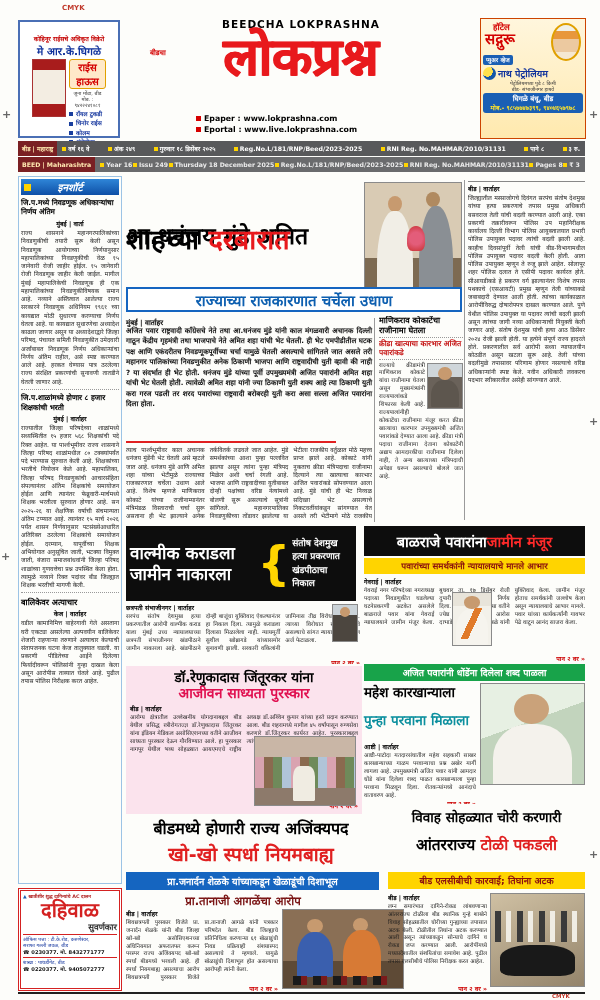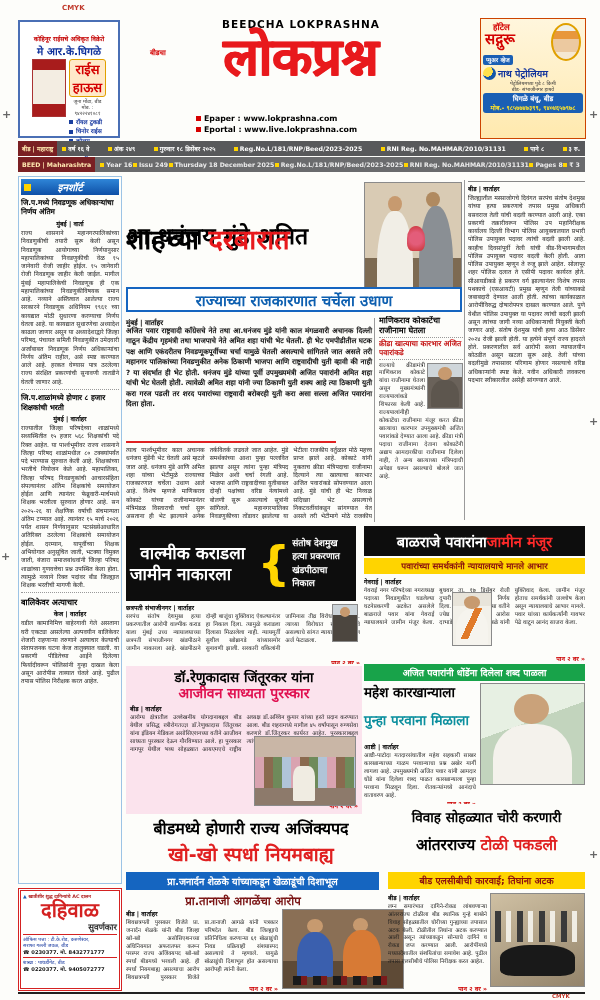--- a/index.html
+++ b/index.html
@@ -41,21 +41,21 @@
   <div class="reg" style="left:1px;top:550px;">+</div>
   <div class="reg" style="left:589px;top:415px;">+</div>
   <div class="reg" style="left:589px;top:848px;">+</div>
 
   <div class="abs" style="left:18px;top:20px;width:102px;height:118px;border:2px solid #4a6fb5;background:#fff;padding:12px;">
     <div class="tc" style="font-size:6.2px;font-weight:bold;color:#c40000;">कोहिनूर राईसचे अधिकृत विक्रेते</div>
     <div class="tc" style="font-size:10.5px;font-weight:900;color:#10329c;margin:1px 0;">मे आर.के.घिगळे</div>
     <div style="display:flex;gap:3px;">
       <div style="width:34px;height:58px;border:1px solid #a33;background:linear-gradient(180deg,#a81c1c 18%,#f3ede2 18% 78%,#a81c1c 78%);"></div>
       <div style="flex:1;">
-        <div class="tc" style="font-size:13px;font-weight:900;color:#d40000;background:#ffe9c9;border:1px solid #e0a000;border-radius:3px;margin-bottom:1px;">राईस हाऊस</div>
+        <div class="tc" style="font-size:10px;font-weight:900;color:#d40000;background:#ffe9c9;border:1px solid #e0a000;border-radius:3px;margin-bottom:1px;">राईस हाऊस</div>
         <div class="tc" style="font-size:5px;color:#333;">जुना मोंढा, बीड</div>
         <div class="tc" style="font-size:5px;color:#333;margin-bottom:1px;">मोब. : ९४२२२४१०८१</div>
         <div style="font-size:6px;font-weight:bold;color:#10329c;line-height:1.55;">
           <div><span class="bsq"></span><span>रॉयल टुकडी</span></div>
           <div><span class="bsq"></span><span>चिनोर राईस</span></div>
           <div><span class="bsq"></span><span>कोलम</span></div>
           <div><span class="bsq"></span><span>अंबेमोहर</span></div>
           <div><span class="bsq"></span><span>काळीमूछ</span></div>
         </div>
       </div>
@@ -208,21 +208,21 @@
 
   <div class="vline" style="left:464px;top:180px;height:340px;"></div>
   <div class="abs" style="left:468px;top:178px;width:117px;height:342px;overflow:hidden;">
     <div style="border-top:1px solid #888;margin:3px 0 1px;"></div>
     <div class="dl">बीड | वार्ताहर</div>
     <div class="s">जिल्ह्यातील मस्साजोगचे दिवंगत सरपंच संतोष देशमुख यांच्या हत्या प्रकरणाचे तपास प्रमुख अधिकारी बसवराज तेली यांची बदली करण्यात आली आहे. एका प्रकरणी तक्रारीवरून पोलिस उप महानिरीक्षक कार्यालय दिल्ली विभाग पोलिस आयुक्तालयात प्रभारी पोलिस उपायुक्त पदावर त्यांची बदली झाली आहे. काहीच दिवसांपूर्वी तेली यांची बीड-विभागामधील पोलिस उपायुक्त पदावर बदली केली होती. आता पोलिस उपायुक्त म्हणून ते रुजू झाले आहेत. सोलापूर शहर पोलिस दलात ते एसीपी पदावर कार्यरत होते. सीआयडीकडे हे प्रकरण वर्ग झाल्यानंतर विशेष तपास पथकाचे (एसआयटी) प्रमुख म्हणून तेली यांच्याकडे जबाबदारी देण्यात आली होती. त्यांच्या कार्यकाळात आरोपींविरुद्ध दोषारोपपत्र दाखल करण्यात आले. पुणे येथील पोलिस उपायुक्त या पदावर त्यांची बदली झाली असून त्यांच्या जागी नव्या अधिकाऱ्याची नियुक्ती केली जाणार आहे. संतोष देशमुख यांची हत्या आठ डिसेंबर २०२४ रोजी झाली होती. या हत्येने संपूर्ण राज्य हादरले होते. प्रकरणातील सर्व आरोपी सध्या न्यायालयीन कोठडीत असून खटला सुरू आहे. तेली यांच्या बदलीमुळे तपासावर परिणाम होणार नसल्याचे वरिष्ठ अधिकाऱ्यांनी स्पष्ट केले. नवीन अधिकारी लवकरच पदभार स्वीकारतील असेही सांगण्यात आले.</div>
   </div>
 
   <div class="abs" style="left:126px;top:526px;width:230px;height:75px;background:#0d0d0d;display:flex;align-items:center;padding:2px 4px;">
     <div style="width:128px;">
-      <div style="color:#fff;font-size:17px;font-weight:900;line-height:1.2;text-align:center;">वाल्मीक कराडला</div>
+      <div style="color:#fff;font-size:17px;font-weight:900;line-height:1.2;">वाल्मीक कराडला</div>
       <div style="color:#fff;font-size:17px;font-weight:900;line-height:1.2;">जामीन नाकारला</div>
     </div>
     <div style="color:#ffd400;font-size:46px;font-weight:bold;line-height:0.9;margin:0 2px;">{</div>
     <div>
       <div style="color:#fff;font-size:9px;font-weight:800;line-height:1.5;">संतोष देशमुख</div>
       <div style="color:#fff;font-size:9px;font-weight:800;line-height:1.5;">हत्या प्रकरणात</div>
       <div style="color:#fff;font-size:9px;font-weight:800;line-height:1.5;">खंडपीठाचा निकाल</div>
     </div>
   </div>
   <div class="abs" style="left:126px;top:603px;width:234px;height:61px;overflow:hidden;">

